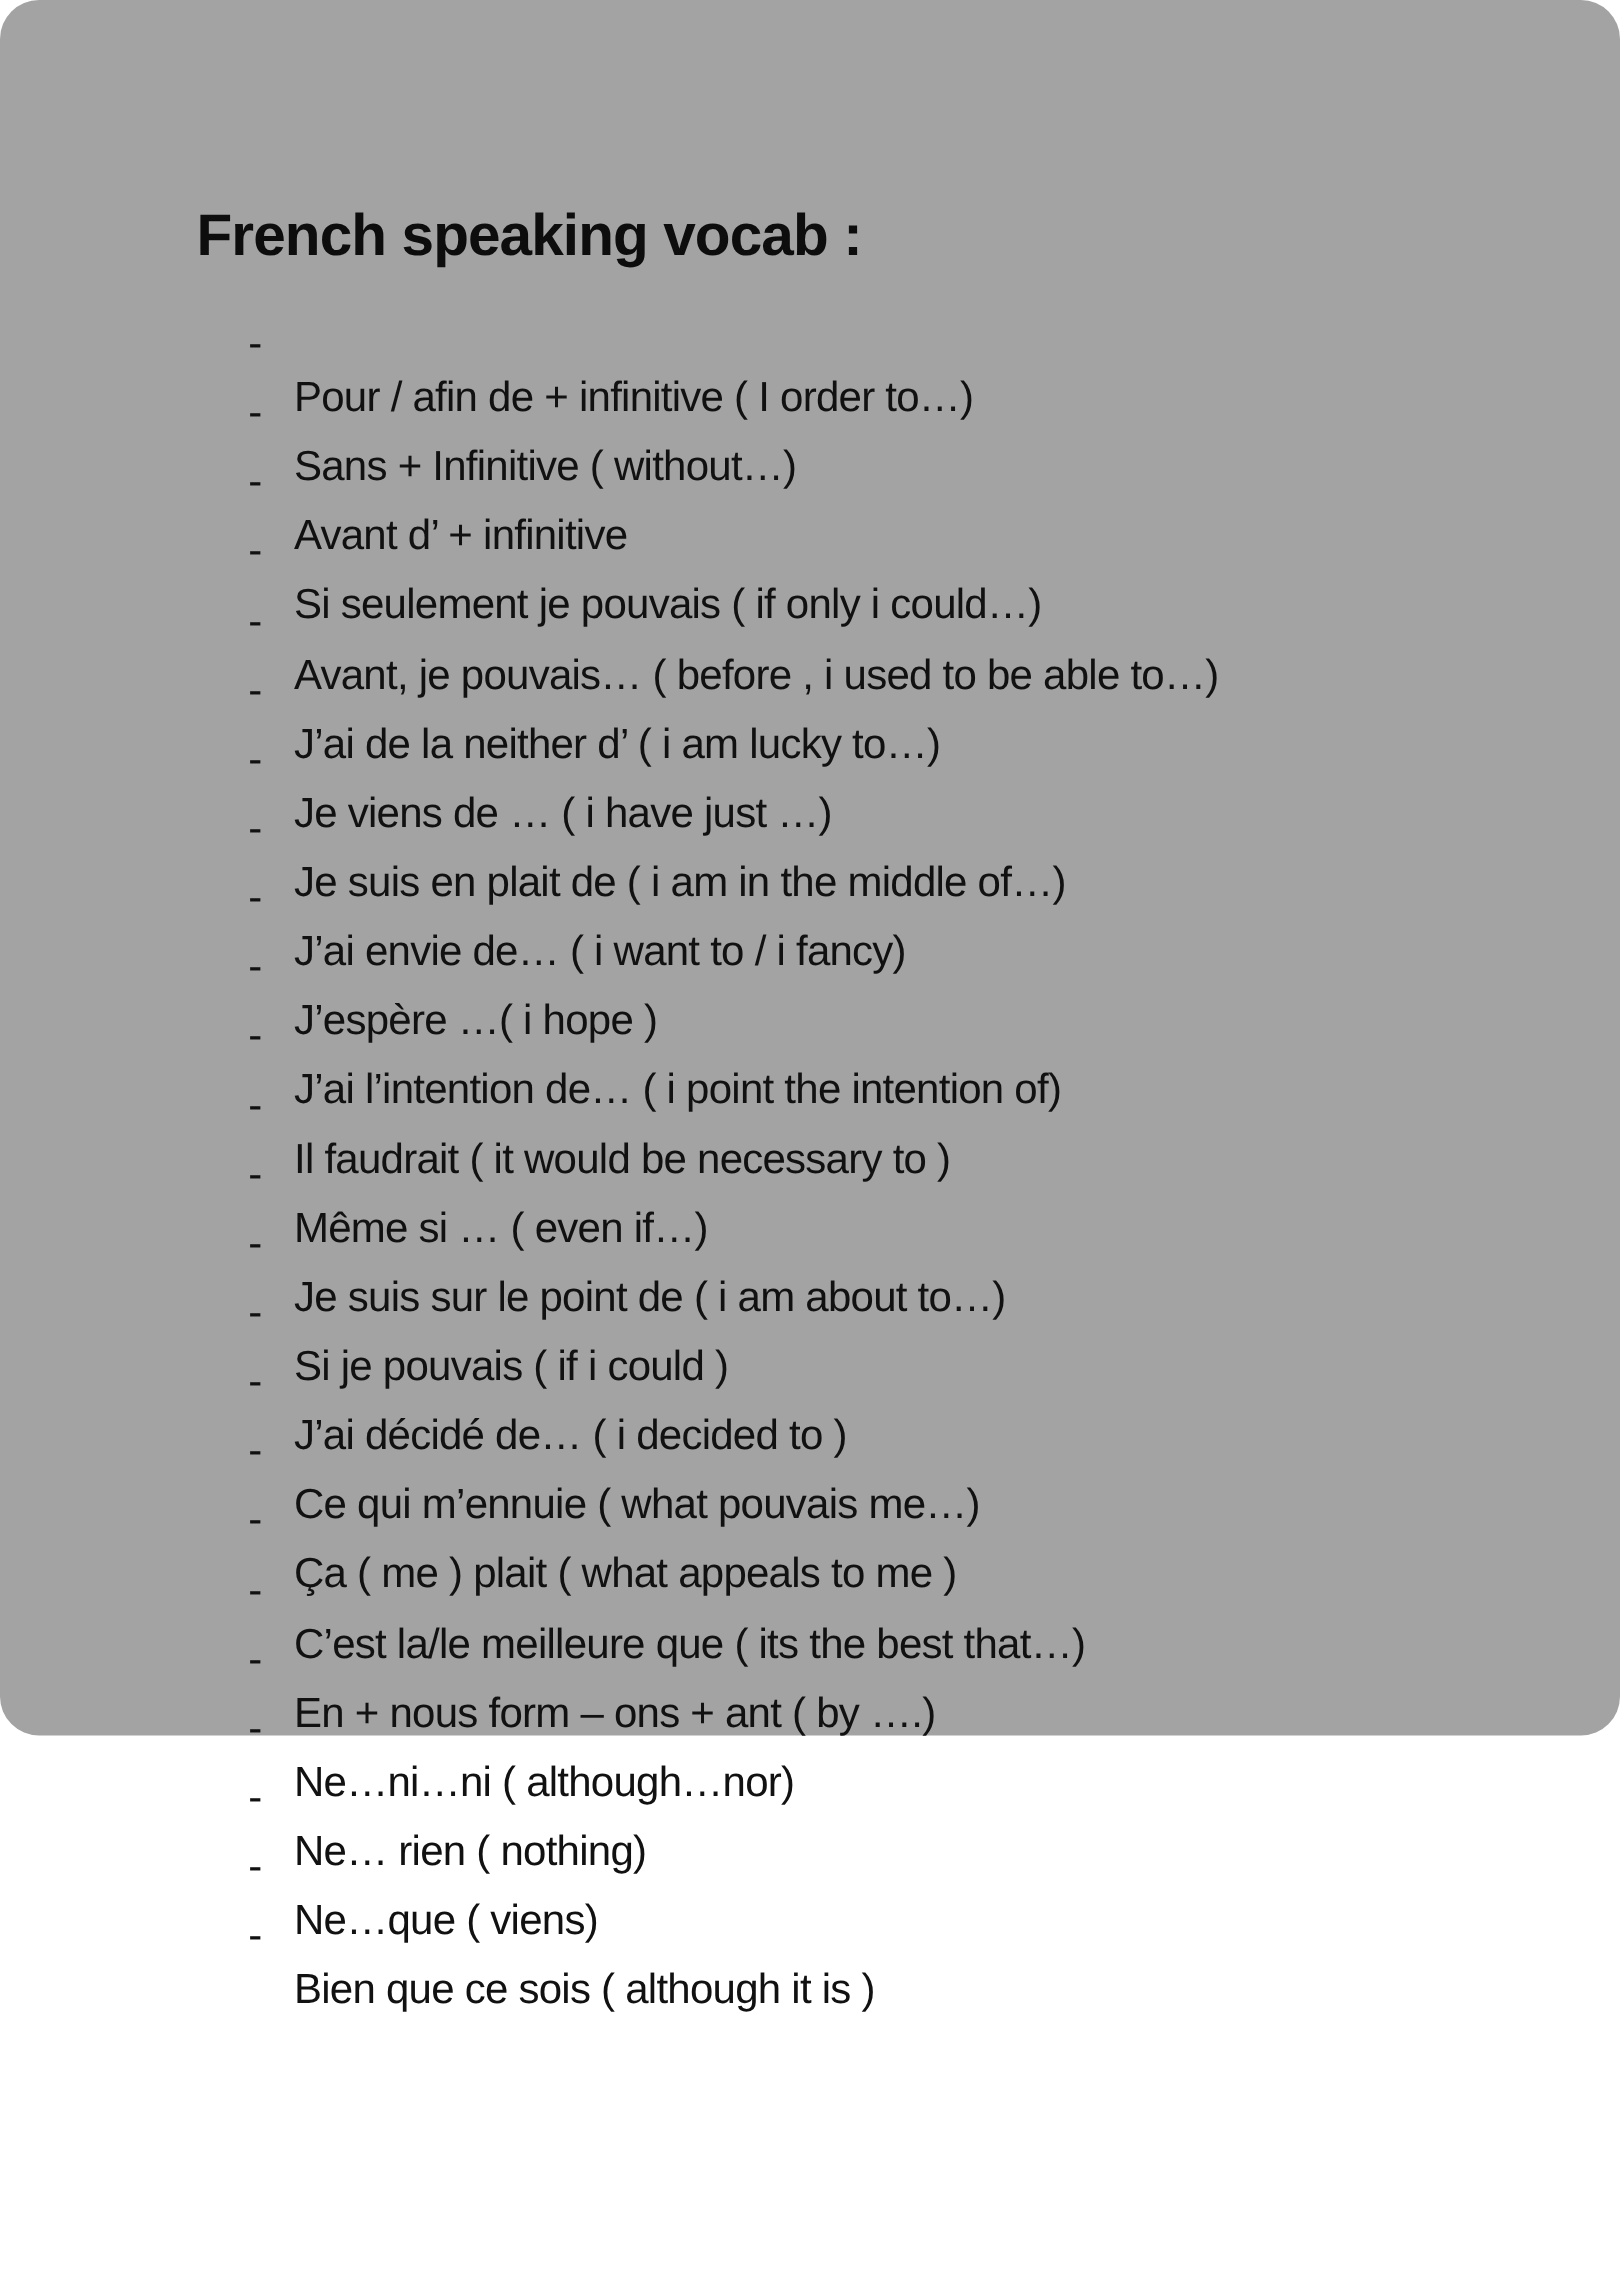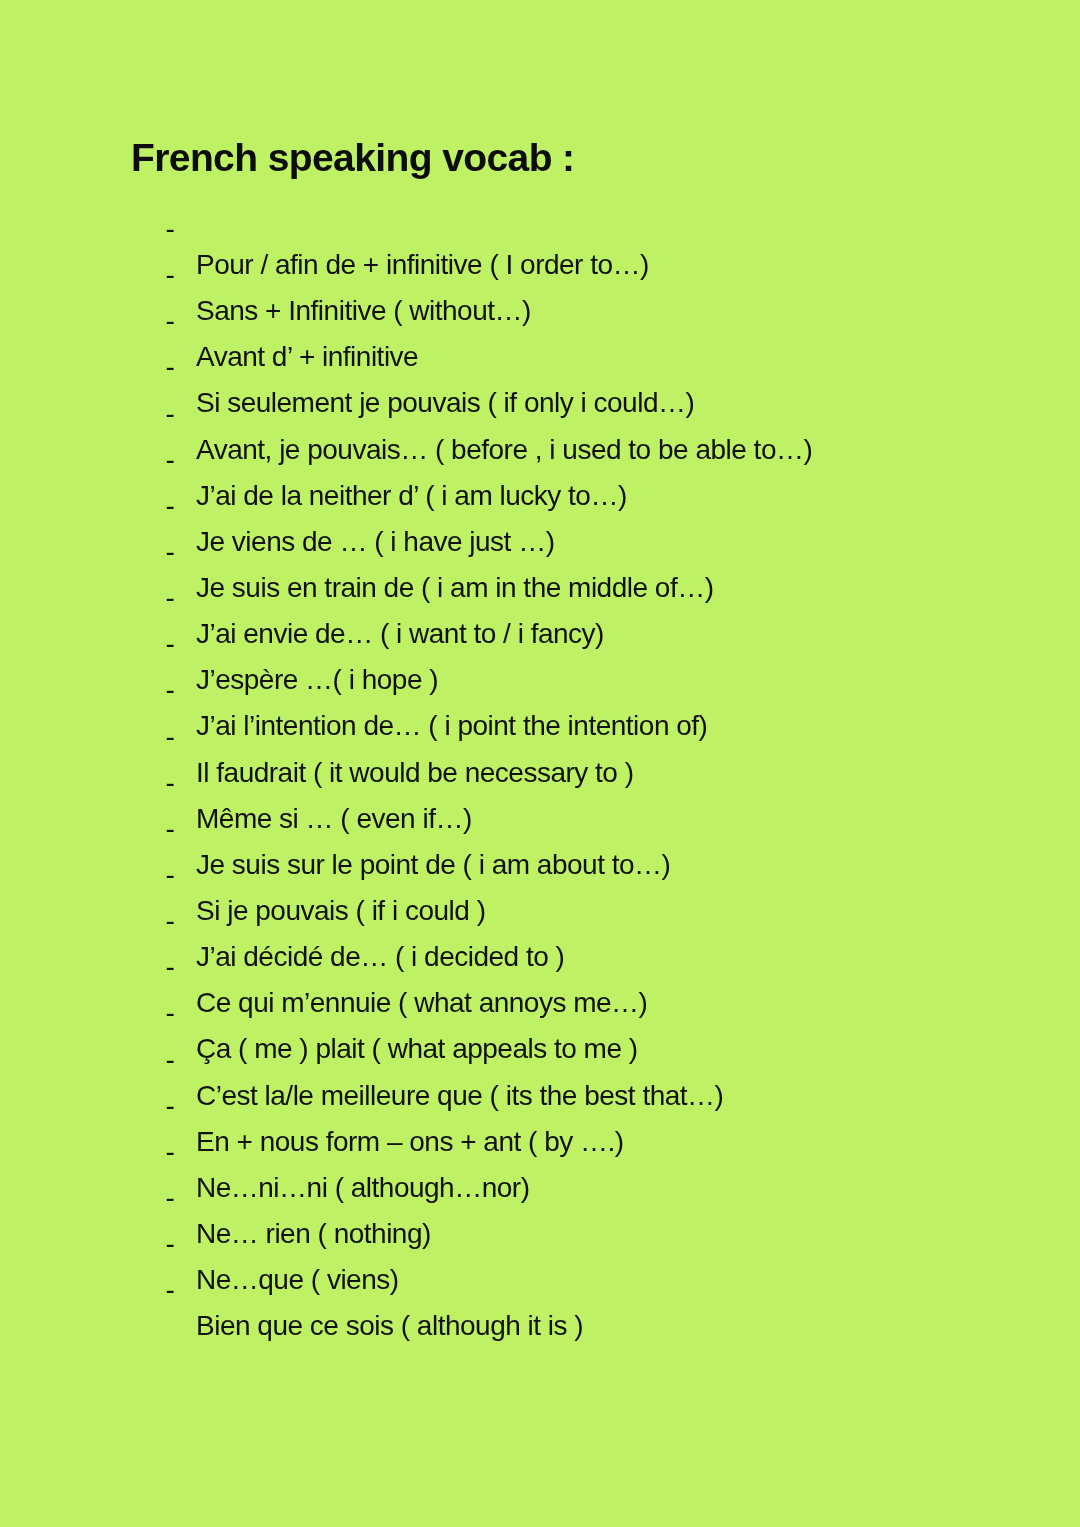--- a/index.html
+++ b/index.html
@@ -13,22 +13,23 @@
       position: relative;
       overflow: hidden;
       color: #111111;
       font-family: "Liberation Sans", "DejaVu Sans", sans-serif;
     }
     .page {
       position: absolute;
       left: 0;
       top: 0;
       width: 1080px;
-      height: 1527px;
-      background: #bef264;
+      height: 1157px;
+      background: #a3a3a3;
+      border-radius: 26px;
     }
     .title {
       position: absolute;
       left: 131px;
       top: 134px;
       margin: 0;
       font-size: 39px;
       font-weight: bold;
       letter-spacing: -0.6px;
       line-height: 48px;
@@ -95,21 +96,21 @@
     <li class="vocab-item">
         <span class="dash">-</span>
         <span class="item-text">J’ai de la neither d’ ( i am lucky to…)</span>
       </li>
     <li class="vocab-item">
         <span class="dash">-</span>
         <span class="item-text">Je viens de … ( i have just …)</span>
       </li>
     <li class="vocab-item">
         <span class="dash">-</span>
-        <span class="item-text">Je suis en train de ( i am in the middle of…)</span>
+        <span class="item-text">Je suis en plait de ( i am in the middle of…)</span>
       </li>
     <li class="vocab-item">
         <span class="dash">-</span>
         <span class="item-text">J’ai envie de… ( i want to / i fancy)</span>
       </li>
     <li class="vocab-item">
         <span class="dash">-</span>
         <span class="item-text">J’espère …( i hope )</span>
       </li>
     <li class="vocab-item">
@@ -131,21 +132,21 @@
     <li class="vocab-item">
         <span class="dash">-</span>
         <span class="item-text">Si je pouvais ( if i could )</span>
       </li>
     <li class="vocab-item">
         <span class="dash">-</span>
         <span class="item-text">J’ai décidé de… ( i decided to )</span>
       </li>
     <li class="vocab-item">
         <span class="dash">-</span>
-        <span class="item-text">Ce qui m’ennuie ( what annoys me…)</span>
+        <span class="item-text">Ce qui m’ennuie ( what pouvais me…)</span>
       </li>
     <li class="vocab-item">
         <span class="dash">-</span>
         <span class="item-text">Ça ( me ) plait ( what appeals to me )</span>
       </li>
     <li class="vocab-item">
         <span class="dash">-</span>
         <span class="item-text">C’est la/le meilleure que ( its the best that…)</span>
       </li>
     <li class="vocab-item">

